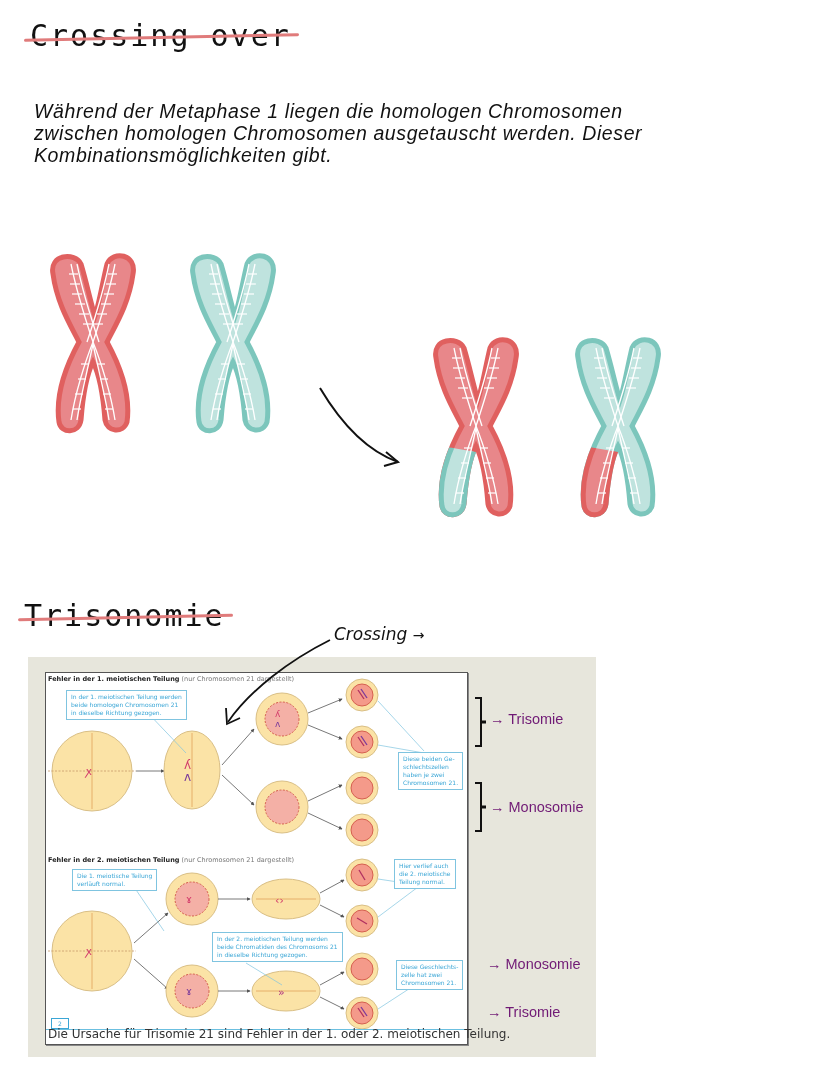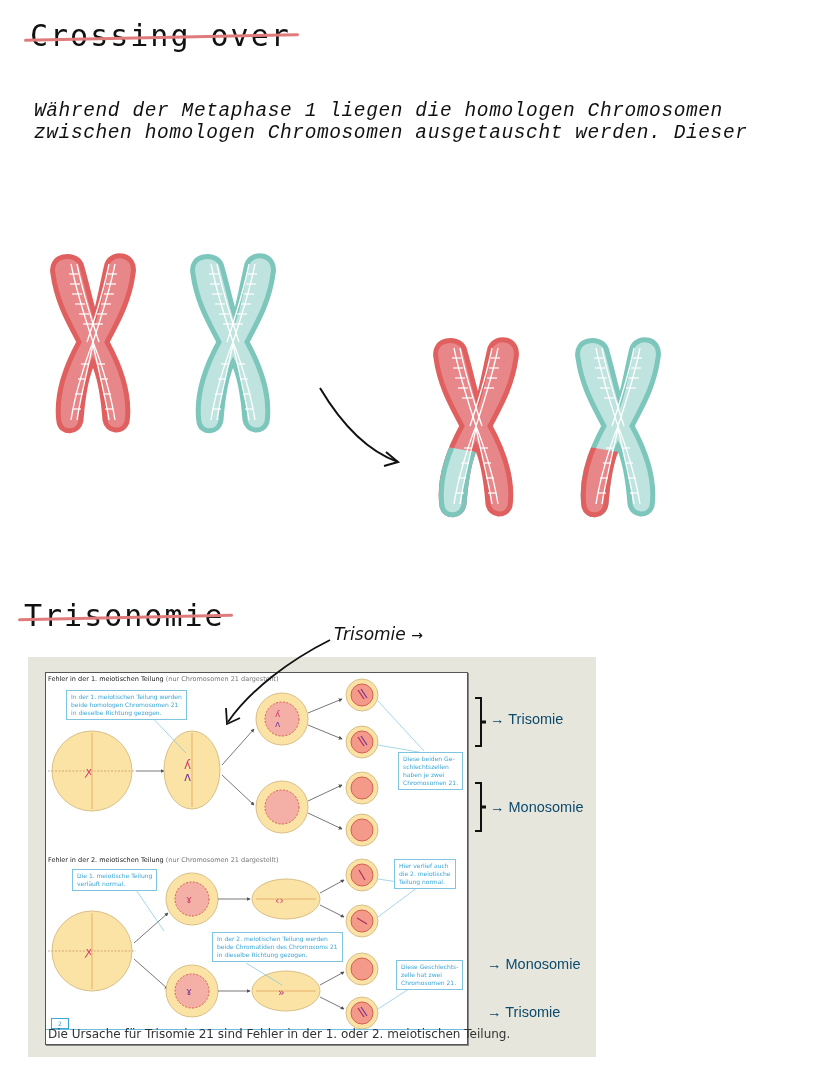--- a/index.html
+++ b/index.html
@@ -7,61 +7,62 @@
          font-family: "DejaVu Sans", sans-serif; color: #111; }
   .abs { position: absolute; }
 
   
   .heading { position: absolute; font-family: "DejaVu Sans Mono", monospace;
              font-size: 30px; letter-spacing: 2px; color: #111; white-space: nowrap; }
   .heading .strike { position: absolute; left: -6px; right: -8px; top: 52%;
                      height: 3px; background: #e07b7b; border-radius: 2px;
                      transform: rotate(-1.2deg); }
 
-  .handnote { position: absolute; font-family: Liberation Mono, monospace;
+  .handnote { position: absolute; font-family: Liberation Sans, sans-serif;
               font-size: 19.5px; line-height: 22px; color: #111; letter-spacing: 0.6px;
               font-style: italic; }
   .handnote .line { display: block; white-space: nowrap; }
 
   .small-hand { position: absolute; font-family: "DejaVu Sans", sans-serif; font-style: italic;
                 font-size: 14px; line-height: 16px; color: #111; white-space: nowrap; }
 
   
   .panel { position: absolute; left: 28px; top: 657px; width: 568px; height: 400px;
            background: #e7e6dc; }
   .card { position: absolute; left: 17px; top: 15px; width: 421px; height: 371px;
           background: #fff; border: 1px solid #555; box-shadow: 1px 1px 0 #888; }
   .sec-title { position: absolute; font-size: 6.5px; color: #222; white-space: nowrap; }
-  .sec-title b { font-weight: normal; }
+  .sec-title b { font-weight: bold; }
   .sec-title span.note { color: #777; }
   .callout { position: absolute; border: 1px solid #7fc4e0; background: #fff;
              color: #3aa6d6; font-size: 6px; line-height: 8px; padding: 2px 4px; }
   .callout .line { display: block; white-space: nowrap; }
   .caption { position: absolute; left: 2px; bottom: 3px; font-size: 12px; color: #333; white-space: nowrap; }
   .fig-num { position: absolute; left: 5px; bottom: 15px; width: 16px; height: 9px;
              border: 1px solid #3aa6d6; font-size: 6px; color: #3aa6d6; text-align: center; line-height: 9px; }
   .blue-rule { position: absolute; left: 0; right: 0; bottom: 14px; height: 1px; background: #6bbfe0; }
 
   .result-label { position: absolute; font-family: "Liberation Sans", sans-serif;
-                  font-size: 14.5px; color: #0c4a6e; white-space: nowrap; }
+                  font-size: 14.5px; color: #701a75; white-space: nowrap; }
   .bracket { position: absolute; width: 5px; border: 2px solid #111; border-left: none; }
   .bracket::after { content: ""; position: absolute; right: -6px; top: 50%; width: 5px; height: 3px;
                     background: #111; transform: translateY(-50%); }
 </style>
 </head>
 <body>
 
 <div class="heading" style="left:30px; top:18px;">
   <span>Crossing over</span>
   <span class="strike"></span>
 </div>
 
 <div class="handnote" style="left:34px; top:100px;">
   <span class="line">Während der Metaphase 1  liegen die homologen Chromosomen</span>
   <span class="line">zwischen homologen Chromosomen ausgetauscht  werden. Dieser</span>
+  <span class="line">Kombinationsmöglichkeiten gibt.</span>
 </div>
 
 <svg class="abs" style="left:0; top:230px;" width="828" height="320">
   <defs>
     <pattern id="ladder" width="8" height="5" patternUnits="userSpaceOnUse">
       <rect width="8" height="5" fill="none"></rect>
       <line x1="0" y1="2.5" x2="8" y2="2.5" stroke="#fff" stroke-width="1.3"></line>
     </pattern>
 
     <g id="xshape">
@@ -197,21 +198,21 @@
     </g>
   </g>
 </svg>
 
 <div class="heading" style="left:24px; top:598px;">
   <span>Trisonomie</span>
   <span class="strike"></span>
 </div>
 
 <div class="small-hand" style="left:334px; top:626px; font-size:17px;">
-  <span>Trisomie</span>
+  <span>Crossing</span>
   <span style="font-size:14px;">→</span>
 </div>
 <div class="small-hand" style="left:441px; top:614px;">
 </div>
 
 <div class="panel">
   <div class="card">
 
     <div class="sec-title" style="left:2px; top:2px;">
       <b>Fehler in der 1. meiotischen Teilung</b><span class="note"> (nur Chromosomen 21 dargestellt)</span>

